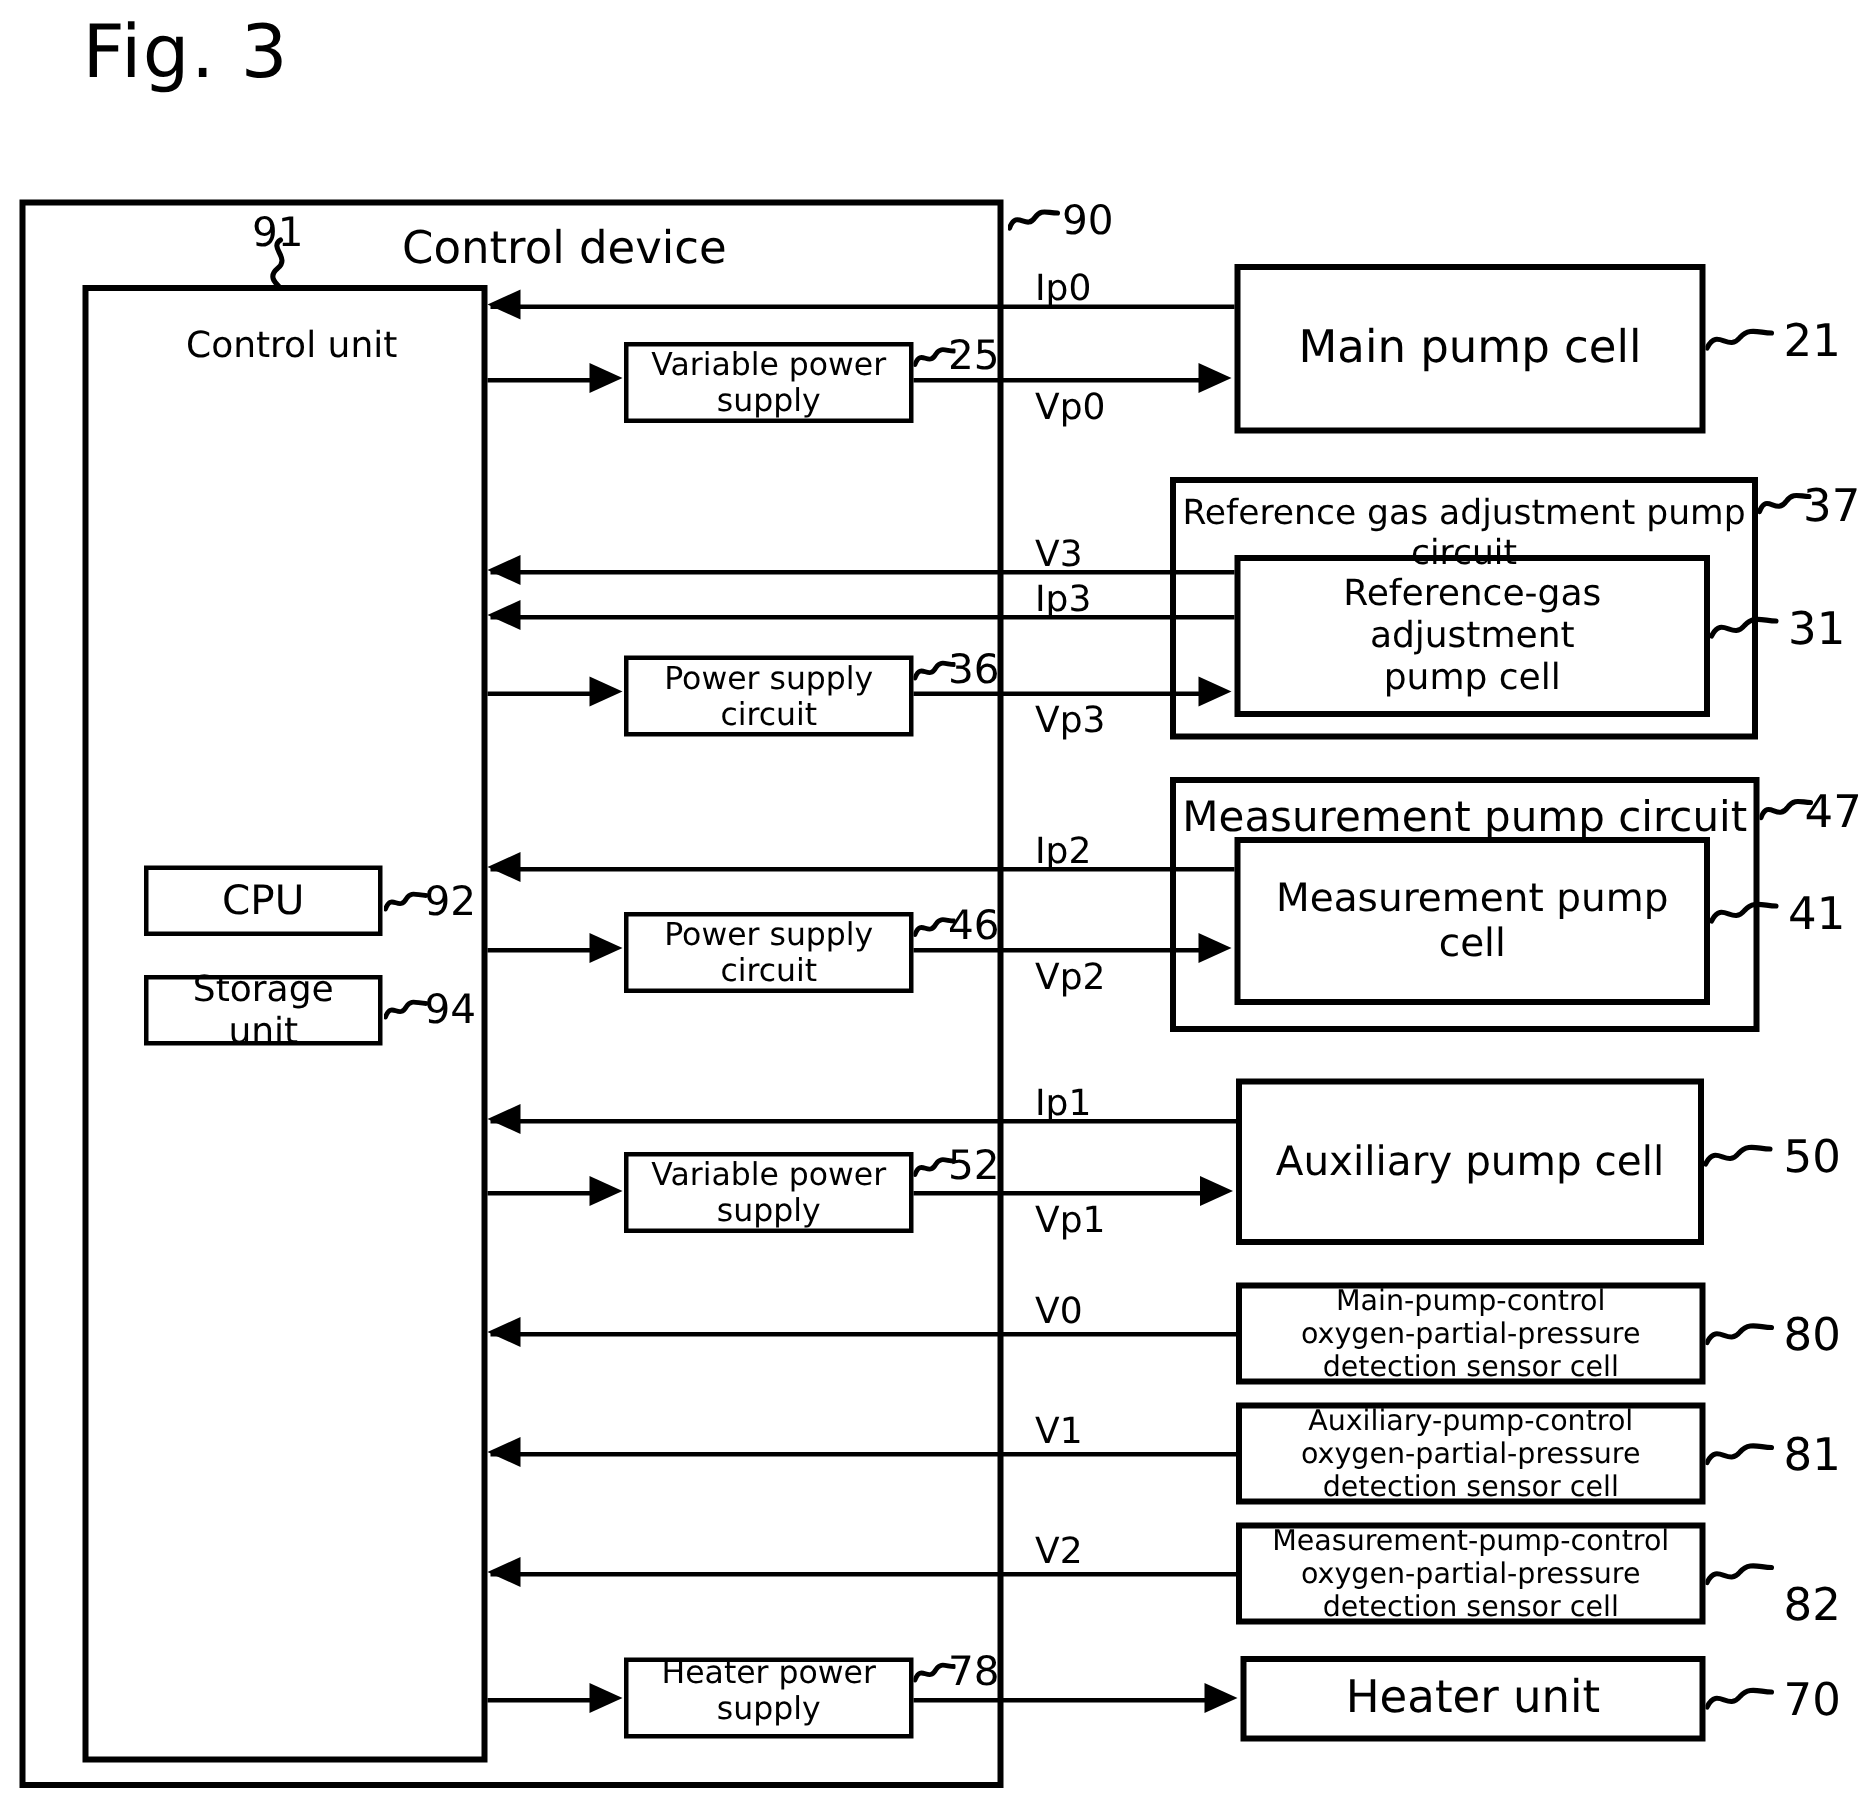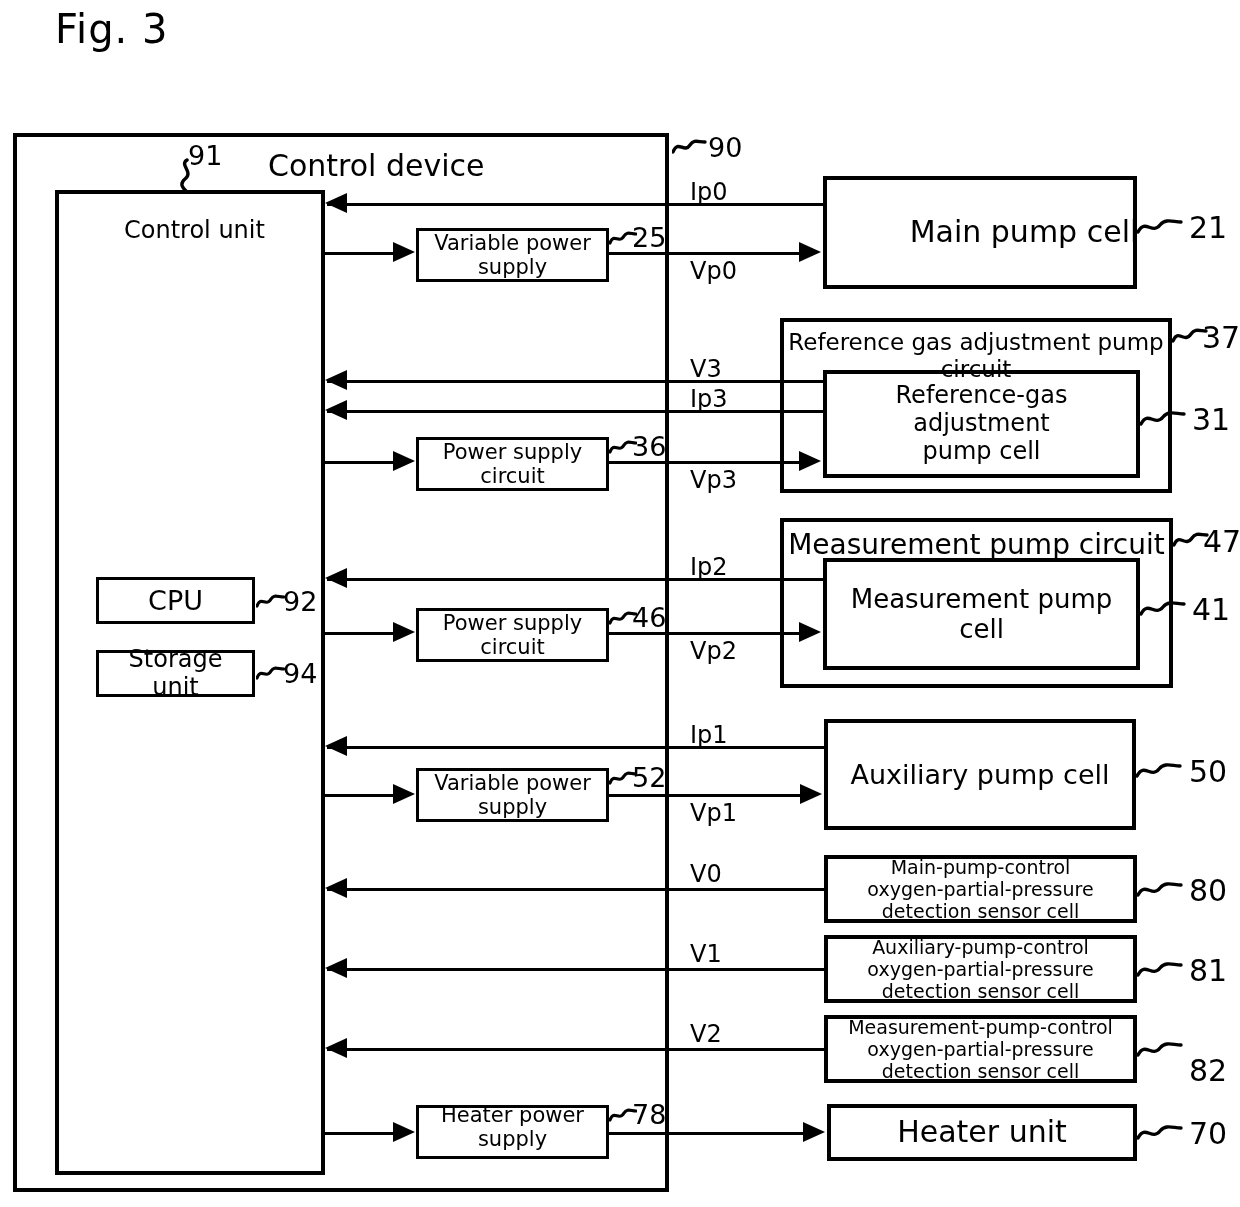--- a/index.html
+++ b/index.html
@@ -15,21 +15,21 @@
     width: 1240px;
     height: 1207px;
     background: #ffffff;
     overflow: hidden;
   }
   
   .fig-title {
     position: absolute;
     left: 55px;
     top: 6px;
-    font-size: 40px;
+    font-size: 49px;
     font-family: "DejaVu Sans", sans-serif;
     color: #000;
     letter-spacing: 1px;
     white-space: nowrap;
   }
   
   .box {
     position: absolute;
     border: 4px solid #000;
     box-sizing: border-box;
@@ -126,21 +126,21 @@
 
   <div class="box" style="left:55px; top:190px; width:270px; height:985px;"></div>
 
   <div class="txt fs24" style="left:124px; top:216px;">Control unit</div>
 
   <div class="squig" style="left:176px; top:158px;">
     <svg width="24" height="36" viewBox="0 0 24 36">
       <path d="M11,2 C3,7 18,14 9,21 C3,26 7,30 10,33" stroke="#000" stroke-width="3.4" fill="none" stroke-linecap="round"></path>
     </svg>
   </div>
-  <div class="refnum fs27" style="left:188px; top:140px;text-align:center;">91</div>
+  <div class="refnum fs27" style="left:168px; top:140px;text-align:center;">91</div>
 
   <div class="box-thin" style="left:96px; top:577px; width:159px; height:47px;"></div>
   <div class="center-label fs27" style="left:96px; top:577px; width:159px; height:47px;">CPU</div>
   <div class="squig" style="left:256px; top:592px;">
     <svg width="30" height="18" viewBox="0 0 30 18">
       <path d="M1,14 C5,3 10,16 15,7 C18,2 22,5 28,5" stroke="#000" stroke-width="3.2" fill="none" stroke-linecap="round"></path>
     </svg>
   </div>
   <div class="refnum fs27" style="left:283px; top:586px;">92</div>
 
@@ -197,21 +197,21 @@
   <div class="center-label fs21" style="left:416px; top:1105px; width:193px; height:44px;">Heater power
 supply</div>
   <div class="squig" style="left:609px; top:1106px;">
     <svg width="28" height="18" viewBox="0 0 28 18">
       <path d="M1,14 C5,3 10,16 15,7 C18,2 22,5 27,5" stroke="#000" stroke-width="3.2" fill="none" stroke-linecap="round"></path>
     </svg>
   </div>
   <div class="refnum fs27" style="left:632px; top:1099px;">78</div>
 
   <div class="box" style="left:823px; top:176px; width:314px; height:113px;"></div>
-  <div class="center-label fs30" style="left:823px; top:176px; width:314px; height:113px;margin-left:44px;">Main pump cell</div>
+  <div class="center-label fs30" style="left:823px; top:176px; width:314px; height:113px;">Main pump cell</div>
   <div class="squig" style="left:1137px; top:216px;">
     <svg width="46" height="22" viewBox="0 0 46 22">
       <path d="M1,16 C8,2 15,19 23,9 C29,2 36,6 44,6" stroke="#000" stroke-width="3.4" fill="none" stroke-linecap="round"></path>
     </svg>
   </div>
   <div class="refnum fs30" style="left:1189px; top:210px;">21</div>
 
   <div class="box" style="left:780px; top:318px; width:392px; height:175px;"></div>
   <div class="box-label fs23" style="left:780px; top:329px; width:392px; font-size:23px;">Reference gas adjustment pump circuit</div>
   <div class="squig" style="left:1172px; top:326px;">

